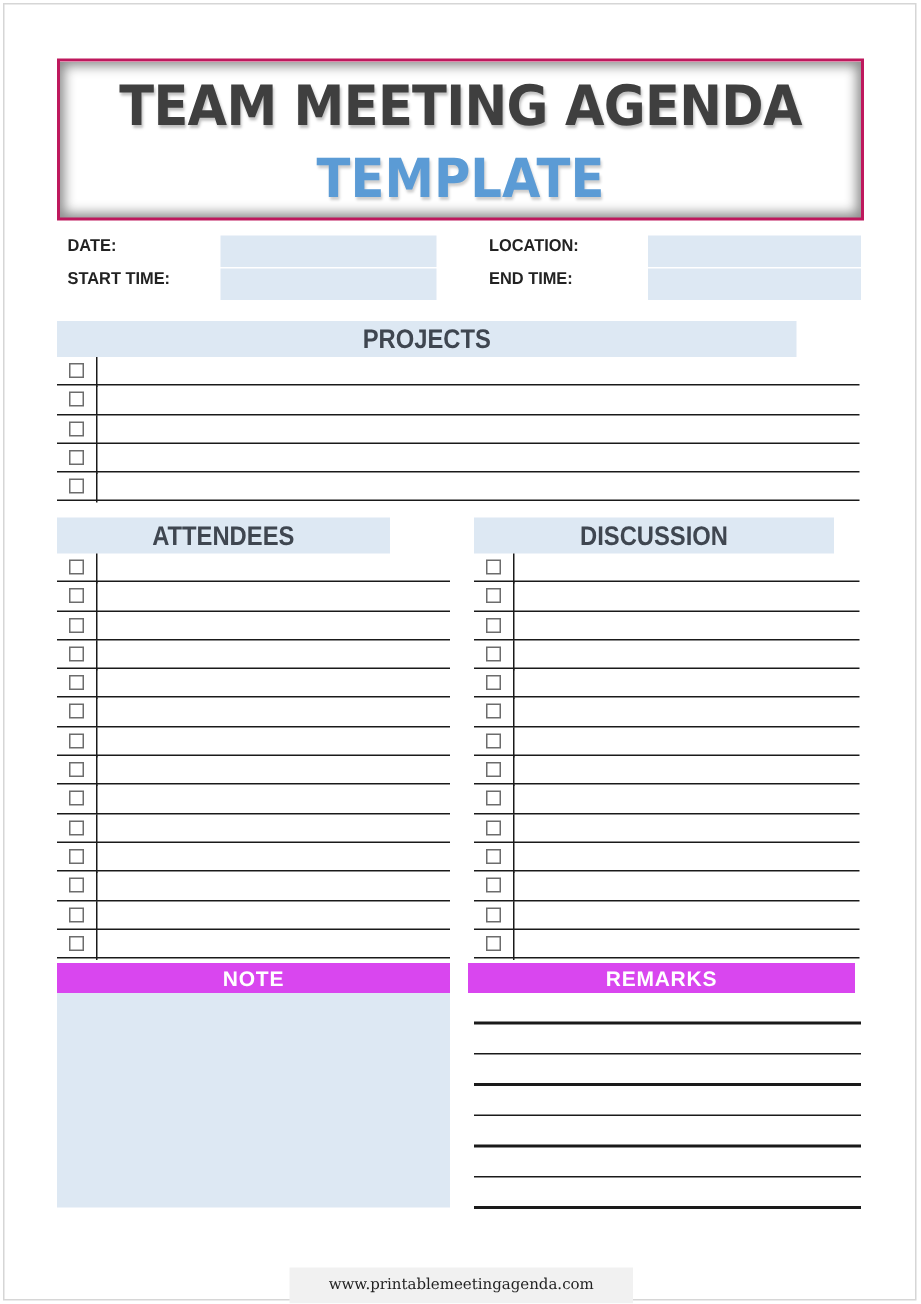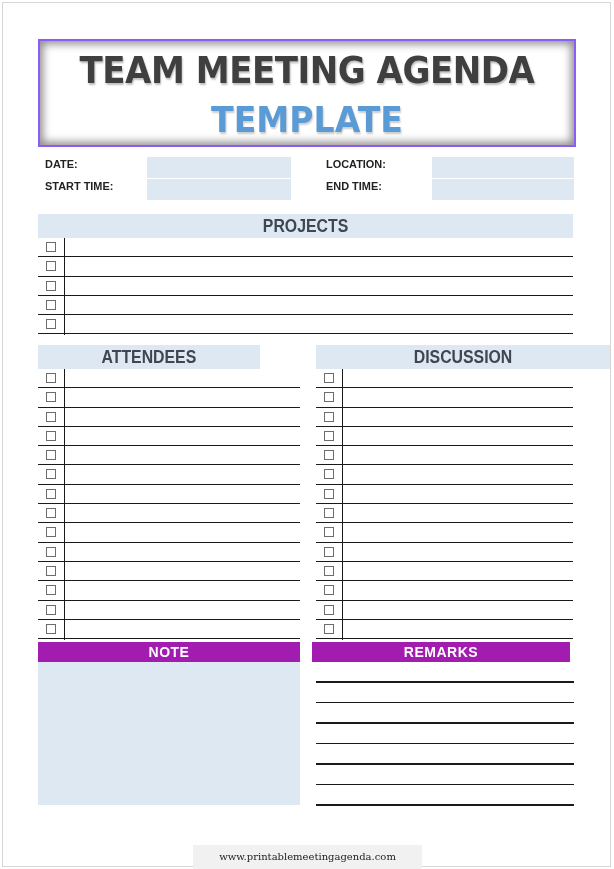--- a/index.html
+++ b/index.html
@@ -4,21 +4,21 @@
   <style>
     * { box-sizing: border-box; margin: 0; padding: 0; }
     html, body { width: 614px; height: 869px; background: #ffffff; overflow: hidden; }
     body { position: relative; font-family: "DejaVu Sans", sans-serif; }
     .page {
       position: absolute; left: 2px; top: 2px; width: 609px; height: 865px;
       border: 1px solid #d6d6d6; background: #fff;
     }
     .title-box {
       position: absolute; left: 38px; top: 39px; width: 538px; height: 108px;
-      border: 2px solid #8b5cf6; background: #fff;
+      border: 2px solid #be185d; background: #fff;
       box-shadow: inset 0 0 8px 3px rgba(0,0,0,0.45);
       text-align: center;
     }
     .title-main {
       position: absolute; left: 0; right: 0; top: 8px;
       font-family: "DejaVu Sans", sans-serif; font-weight: bold;
       font-size: 37px; letter-spacing: -0.5px; color: #3f3f3f;
       transform: scaleX(0.92);
       text-shadow: 1px 2px 2px rgba(0,0,0,0.25);
     }
@@ -47,21 +47,21 @@
     }
     .row .cb {
       position: absolute; left: 8px; top: 4px; width: 10px; height: 10px;
       border: 1px solid #6c6c6c; background: #fff;
     }
     .row .divider {
       position: absolute; left: 26px; top: 0; bottom: -1.5px; width: 1px; background: #1a1a1a;
     }
     .row .line-input { position: absolute; left: 28px; right: 0; top: 0; bottom: 0; }
     .dark-header {
-      position: absolute; background: #a21caf; color: #fff; text-align: center;
+      position: absolute; background: #d946ef; color: #fff; text-align: center;
       font-family: "Liberation Sans", sans-serif; font-weight: bold; font-size: 14px;
       line-height: 20px; letter-spacing: 0.5px;
     }
     .note-area { position: absolute; background: #dde8f3; }
     .remark-line { position: absolute; height: 1.5px; background: #1a1a1a; }
     .footer {
       position: absolute; left: 193px; top: 821px; width: 229px; height: 24px;
       background: #f1f1f1; text-align: center;
       font-family: "DejaVu Serif", serif; font-size: 10px; line-height: 24px; color: #222; margin-top: 24px;
     }
@@ -81,21 +81,21 @@
 
 <div class="field-label" style="left:45px; top:180px;">START TIME:</div>
 <div class="field-input" style="left:147px; top:179px; width:144px;"></div>
 
 <div class="field-label" style="left:326px; top:158px;">LOCATION:</div>
 <div class="field-input" style="left:432px; top:157px; width:142px;"></div>
 
 <div class="field-label" style="left:326px; top:180px;">END TIME:</div>
 <div class="field-input" style="left:432px; top:179px; width:142px;"></div>
 
-<div class="section-header" style="left:38px; top:214px; width:535px; height:24px;">
+<div class="section-header" style="left:38px; top:214px; width:493px; height:24px;">
   <span>PROJECTS</span>
 </div>
 <div class="rows" id="projects-rows" style="left:38px; top:238px; width:535px;">
     <div class="row">
       <div class="cb"></div>
       <div class="divider"></div>
       <div class="line-input"></div>
     </div>
     <div class="row">
       <div class="cb"></div>
@@ -188,21 +188,21 @@
       <div class="divider"></div>
       <div class="line-input"></div>
     </div>
     <div class="row">
       <div class="cb"></div>
       <div class="divider"></div>
       <div class="line-input"></div>
     </div>
   </div>
 
-<div class="section-header" style="left:316px; top:345px; width:294px; height:24px;">
+<div class="section-header" style="left:316px; top:345px; width:240px; height:24px;">
   <span>DISCUSSION</span>
 </div>
 <div class="rows" id="discussion-rows" style="left:316px; top:369px; width:257px;">
     <div class="row">
       <div class="cb"></div>
       <div class="divider"></div>
       <div class="line-input"></div>
     </div>
     <div class="row">
       <div class="cb"></div>

